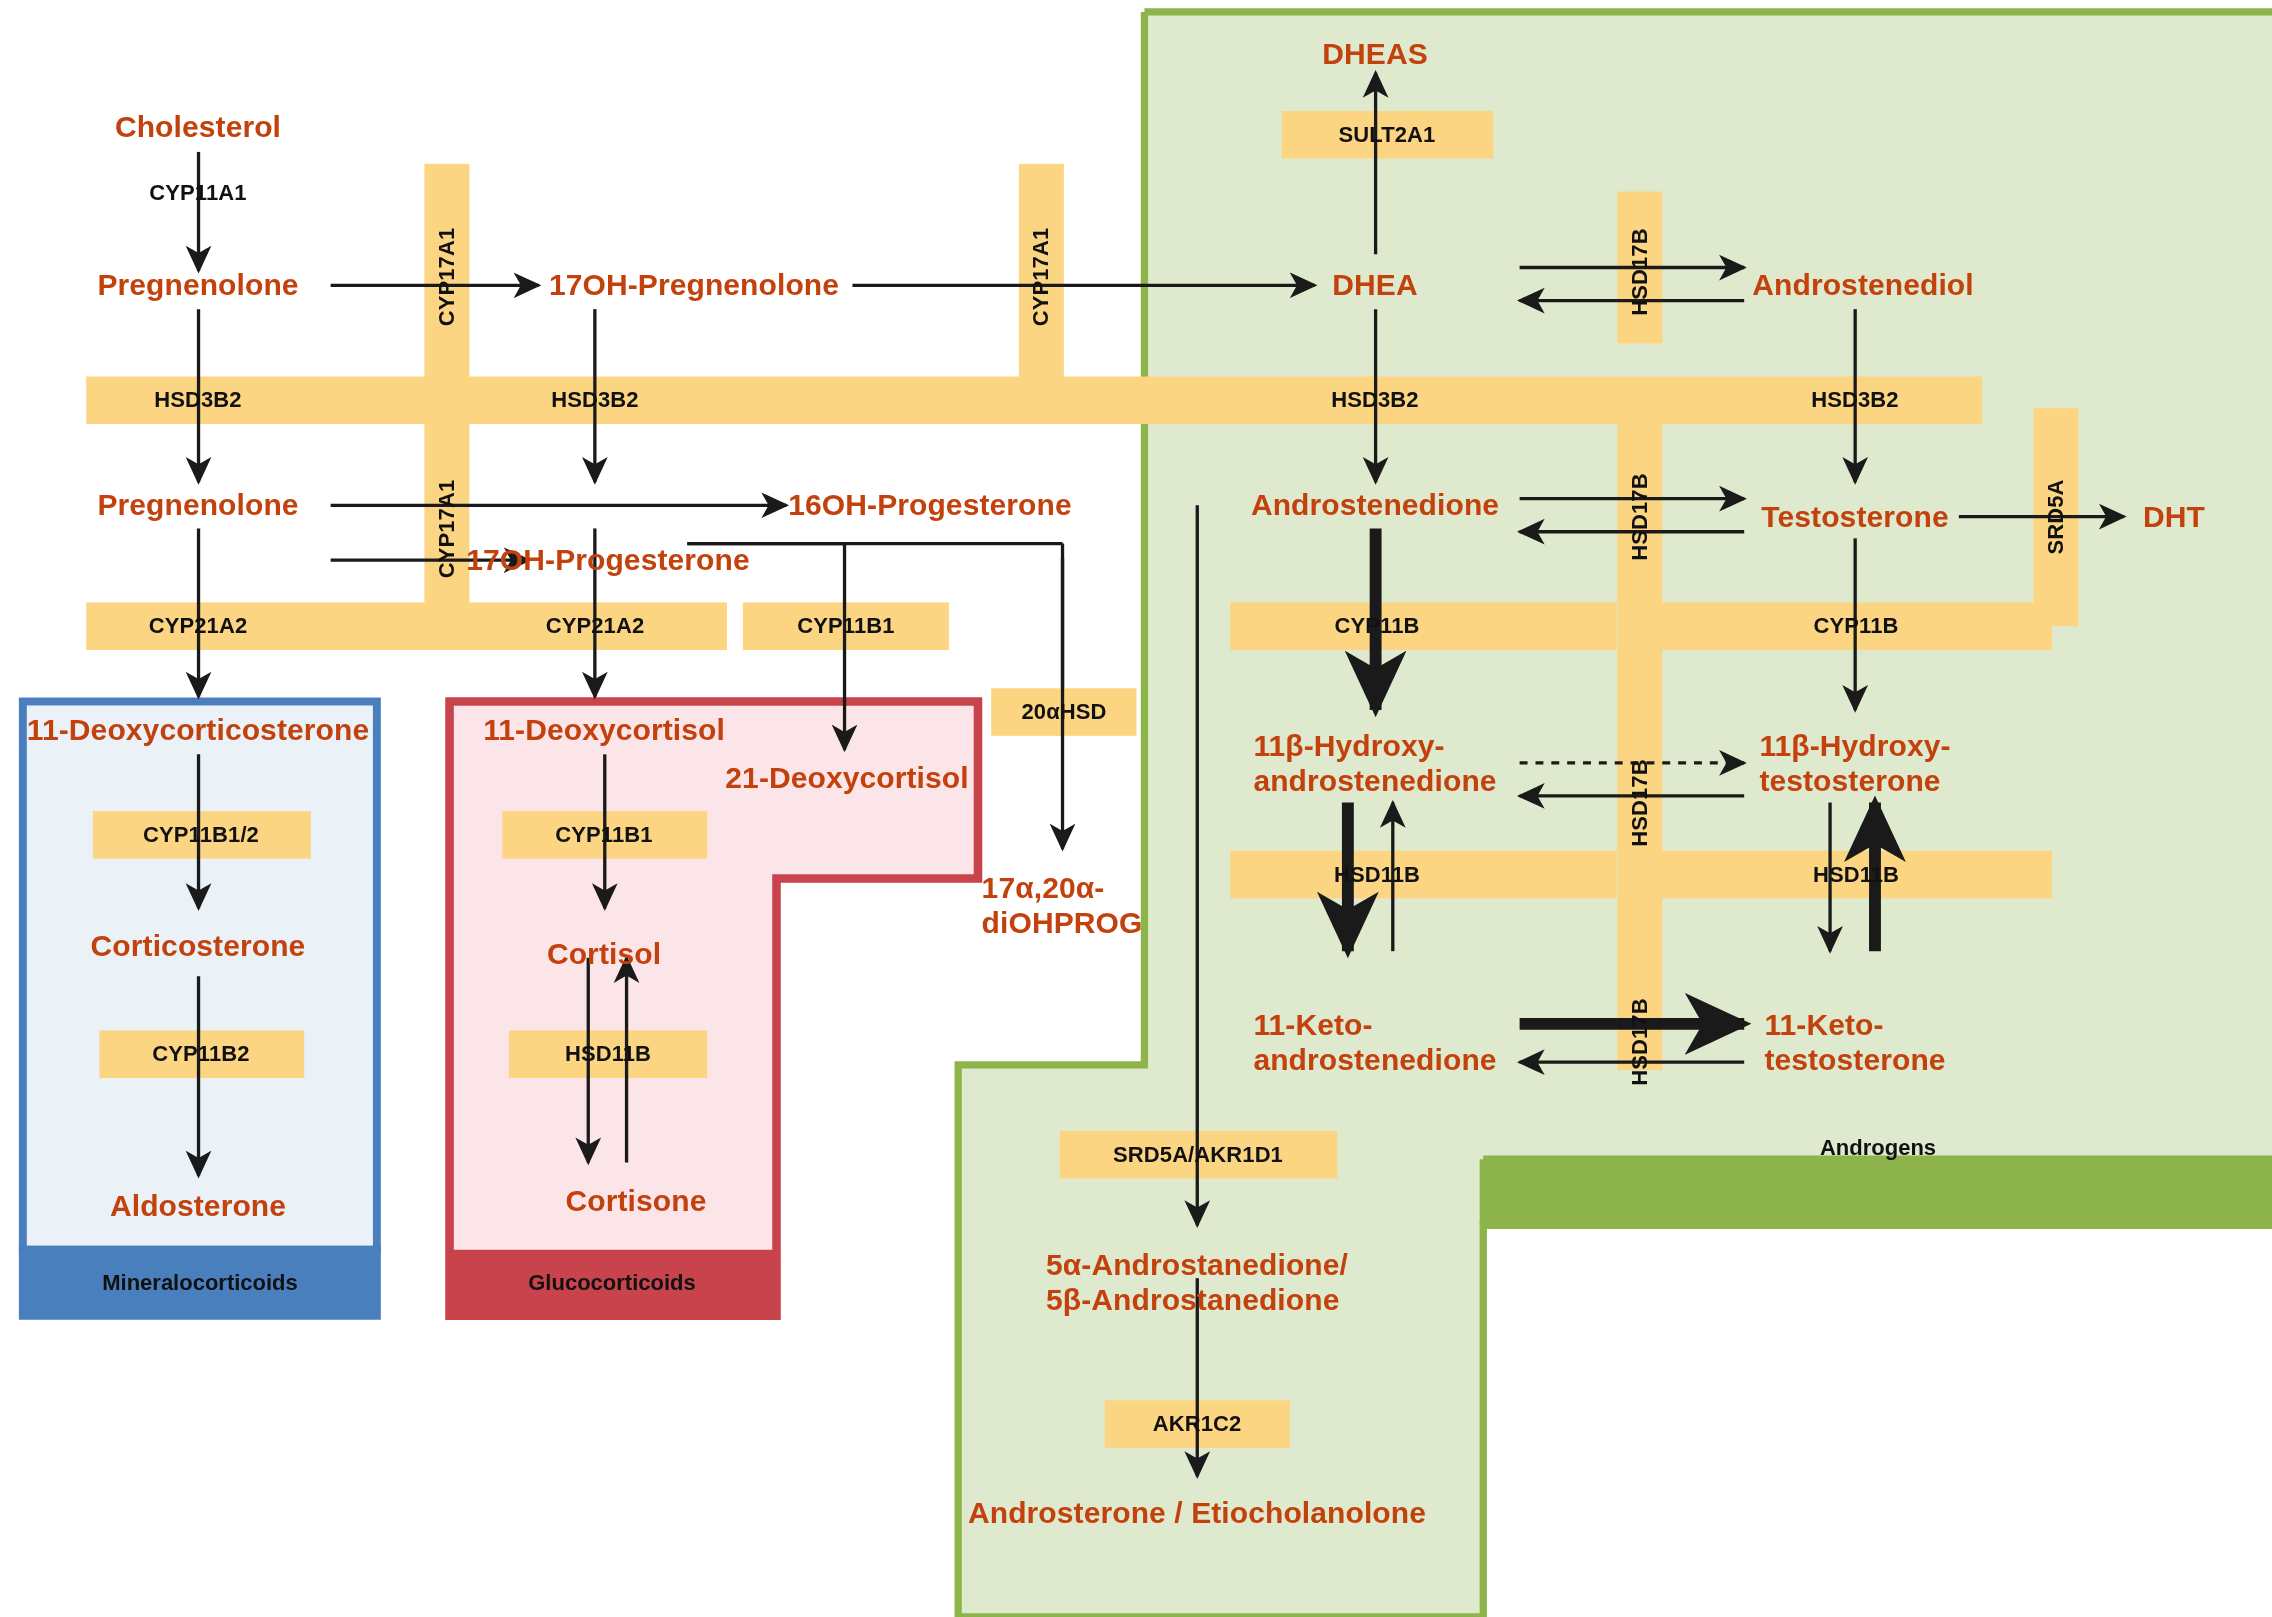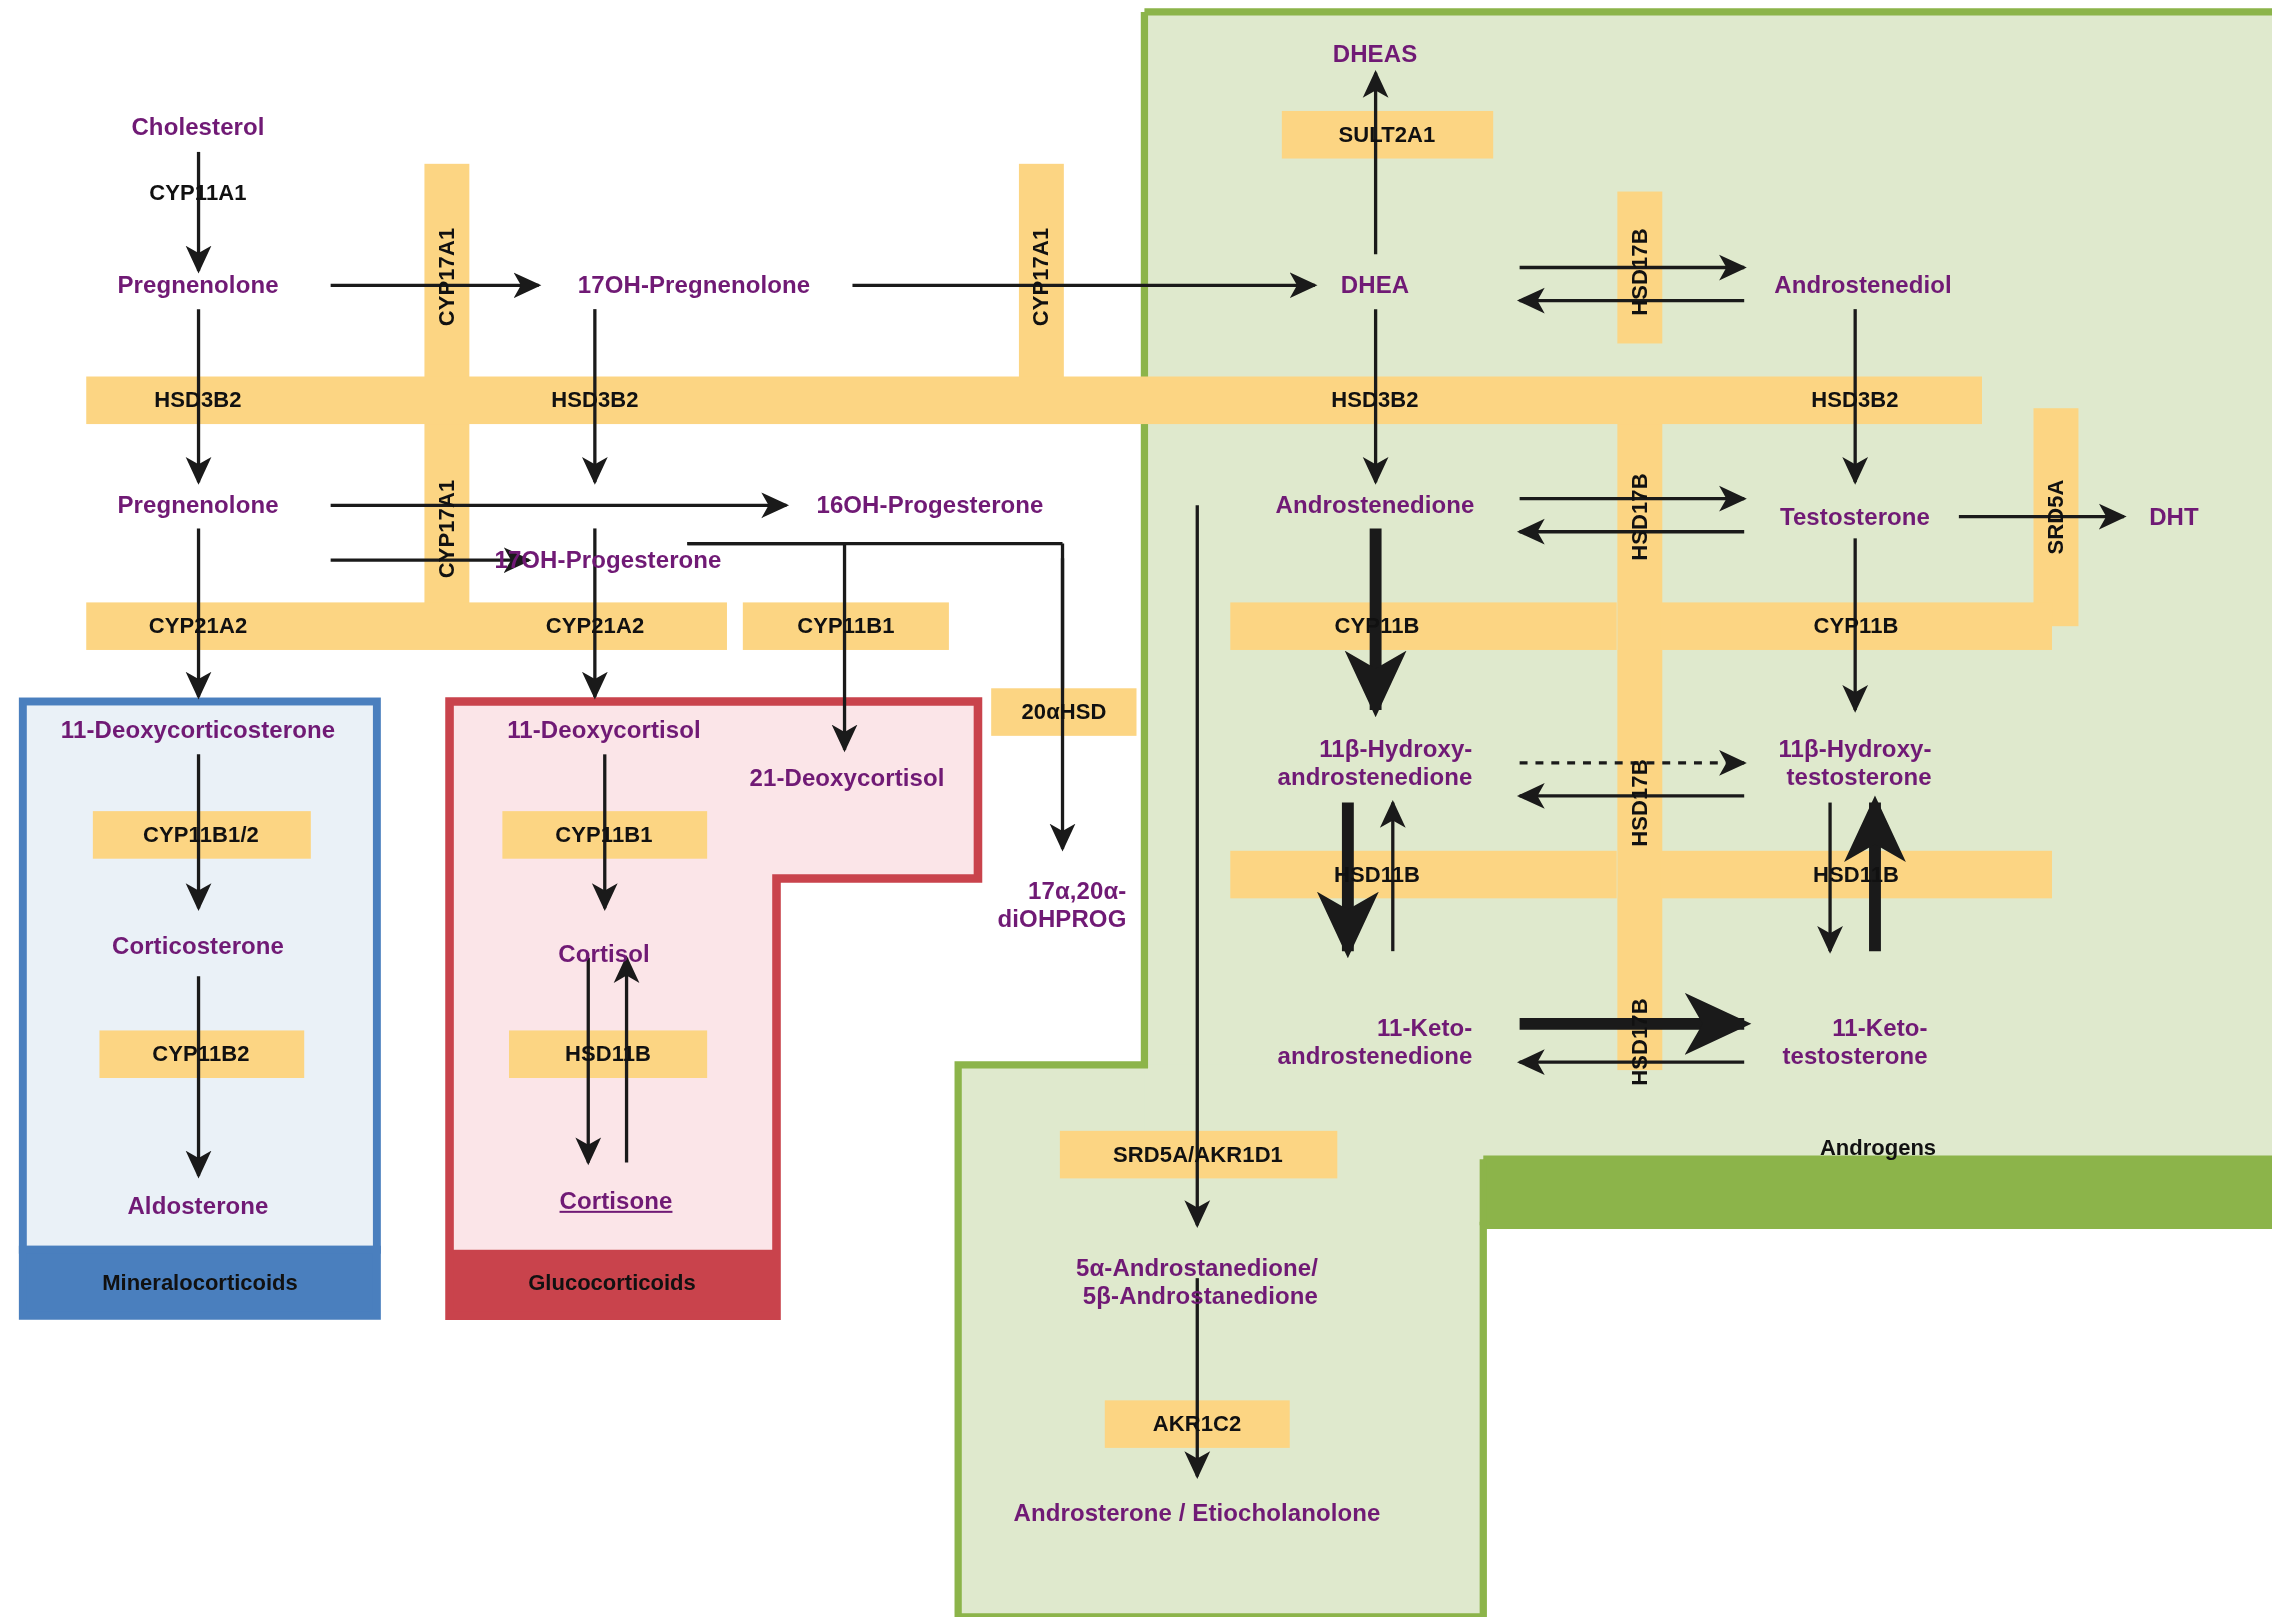--- a/index.html
+++ b/index.html
@@ -1,21 +1,21 @@
 <!DOCTYPE html>
 <html style="font-size:10.6px"><head>
 <meta charset="utf-8">
 <style>
   html,body{margin:0;padding:0;background:#ffffff;}
   body{width:2273px;height:1617px;overflow:hidden;
        font-family:"Liberation Sans", sans-serif;}
   #stage{position:relative;width:2273px;height:1617px;background:#fff;}
   svg.layer{position:absolute;left:0;top:0;width:2273px;height:1617px;}
-  .metab{position:absolute;color:#701a75;font-weight:bold;font-size:24px;
-         line-height:1.18;text-align:right;white-space:pre-line;
+  .metab{position:absolute;color:#c2410c;font-weight:bold;font-size:30px;
+         line-height:1.18;text-align:left;white-space:pre-line;
          transform:translate(-50%,-50%);letter-spacing:0.1px;}
   .enz{position:absolute;color:#111;font-weight:bold;font-size:22px;
        text-align:center;transform:translate(-50%,-50%);white-space:nowrap;
        letter-spacing:0.1px;}
   .enzv{position:absolute;color:#111;font-weight:bold;font-size:22px;
         text-align:center;white-space:nowrap;letter-spacing:0.1px;
         transform:translate(-50%,-50%) rotate(-90deg);transform-origin:center center;}
   .boxlabel{position:absolute;color:#111;font-weight:bold;font-size:22px;
             text-align:center;transform:translate(-50%,-50%);white-space:nowrap;}
 </style>
@@ -200,21 +200,21 @@
   <div class="metab" style="left:694px;top:285px;">17OH-Pregnenolone</div>
   <div class="metab" style="left:608px;top:560px;">17OH-Progesterone</div>
   <div class="metab" style="left:930px;top:505px;">16OH-Progesterone</div>
 
   <div class="metab" style="left:198px;top:730px;">11-Deoxycorticosterone</div>
   <div class="metab" style="left:198px;top:946px;">Corticosterone</div>
   <div class="metab" style="left:198px;top:1206px;">Aldosterone</div>
 
   <div class="metab" style="left:604px;top:730px;">11-Deoxycortisol</div>
   <div class="metab" style="left:604px;top:946px;margin-top:8px;">Cortisol</div>
-  <div class="metab" style="left:616px;top:1201px;text-decoration:underline;">Cortisone</div>
+  <div class="metab" style="left:636px;top:1201px;">Cortisone</div>
   <div class="metab" style="left:847px;top:778px;">21-Deoxycortisol</div>
   <div class="metab" style="left:1062px;top:905px;">17α,20α-
 diOHPROG</div>
 
   <div class="metab" style="left:1375px;top:54px;">DHEAS</div>
   <div class="metab" style="left:1375px;top:285px;">DHEA</div>
   <div class="metab" style="left:1863px;top:285px;">Androstenediol</div>
   <div class="metab" style="left:1375px;top:505px;">Androstenedione</div>
   <div class="metab" style="left:1855px;top:517px;">Testosterone</div>
   <div class="metab" style="left:2174px;top:517px;">DHT</div>

